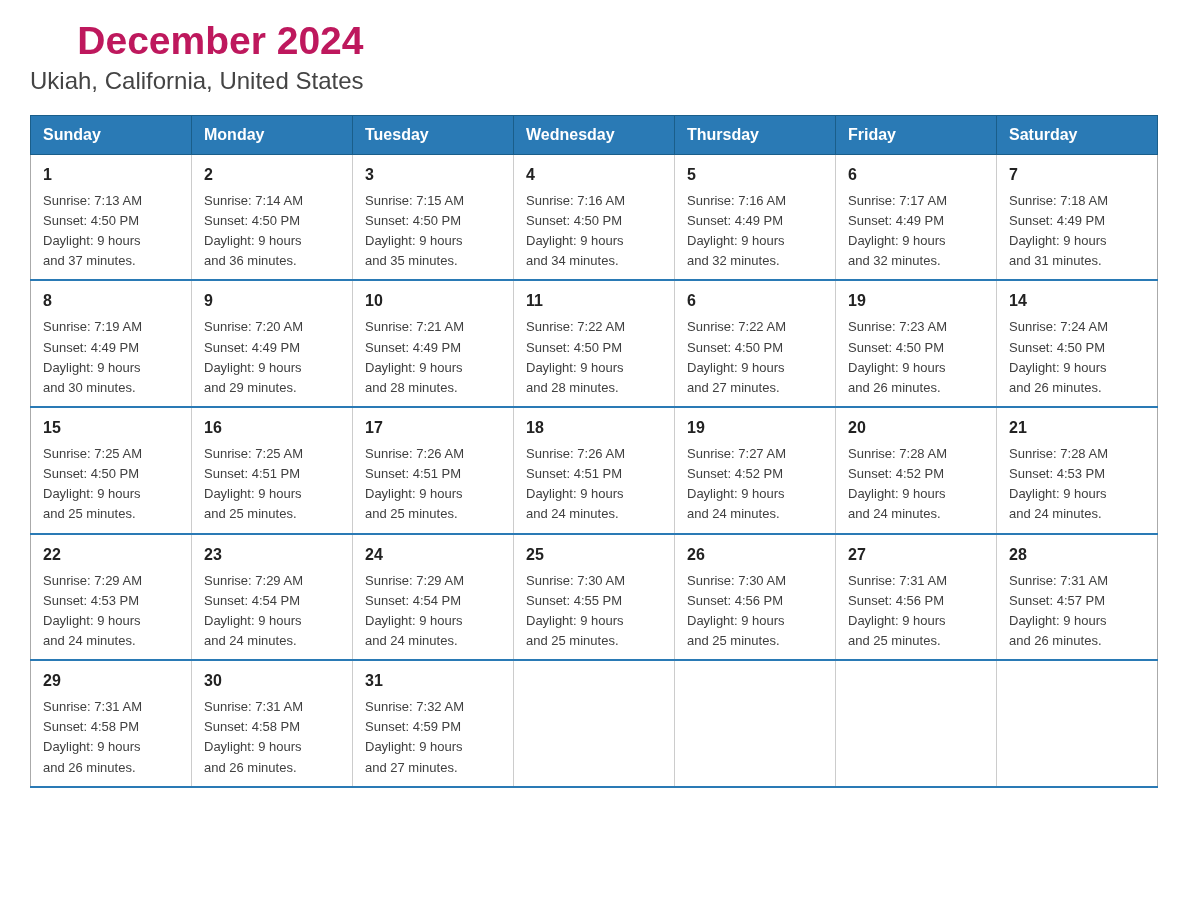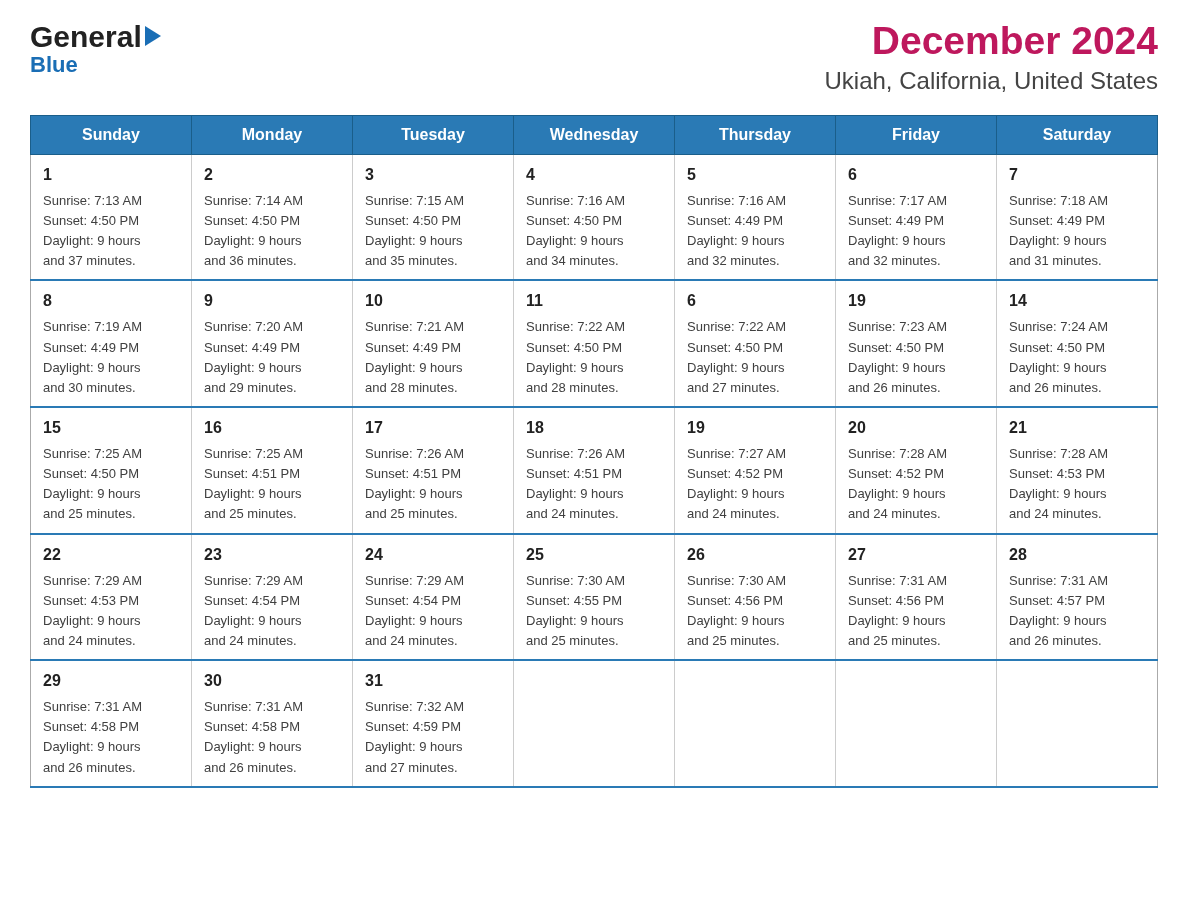--- a/index.html
+++ b/index.html
@@ -45,22 +45,22 @@
     .calendar {
       width: 100%;
       border-collapse: collapse;
       border: 1px solid #aaa;
     }
     .calendar thead th {
       background: #2a7ab5;
       color: #fff;
       font-size: 16px;
       font-weight: bold;
-      padding: 10px 28px;
-      text-align: center;
+      padding: 10px 12px;
+      text-align: left;
       border: 1px solid #1a5e8a;
     }
     .calendar tbody tr {
       border-bottom: 2px solid #2a7ab5;
     }
     .calendar tbody td {
       vertical-align: top;
       padding: 8px 12px;
       font-size: 13px;
       color: #222;
@@ -105,27 +105,20 @@
       border-bottom: 10px solid transparent;
       margin-left: 3px;
       vertical-align: middle;
       margin-bottom: 2px;
     }
   </style>
 </head>
 <body>
 
 <div class="header">
-  <div class="logo">
-    <div class="logo-row">
-      <span class="logo-general">General</span>
-      <span class="logo-triangle"></span>
-    </div>
-    <div class="logo-sub">Blue</div>
-  </div>
   <div class="title-block">
     <h1>December 2024</h1>
     <h2>Ukiah, California, United States</h2>
   </div>
 </div>
 
 <table class="calendar">
   <thead>
     <tr>
       <th>Sunday</th>

